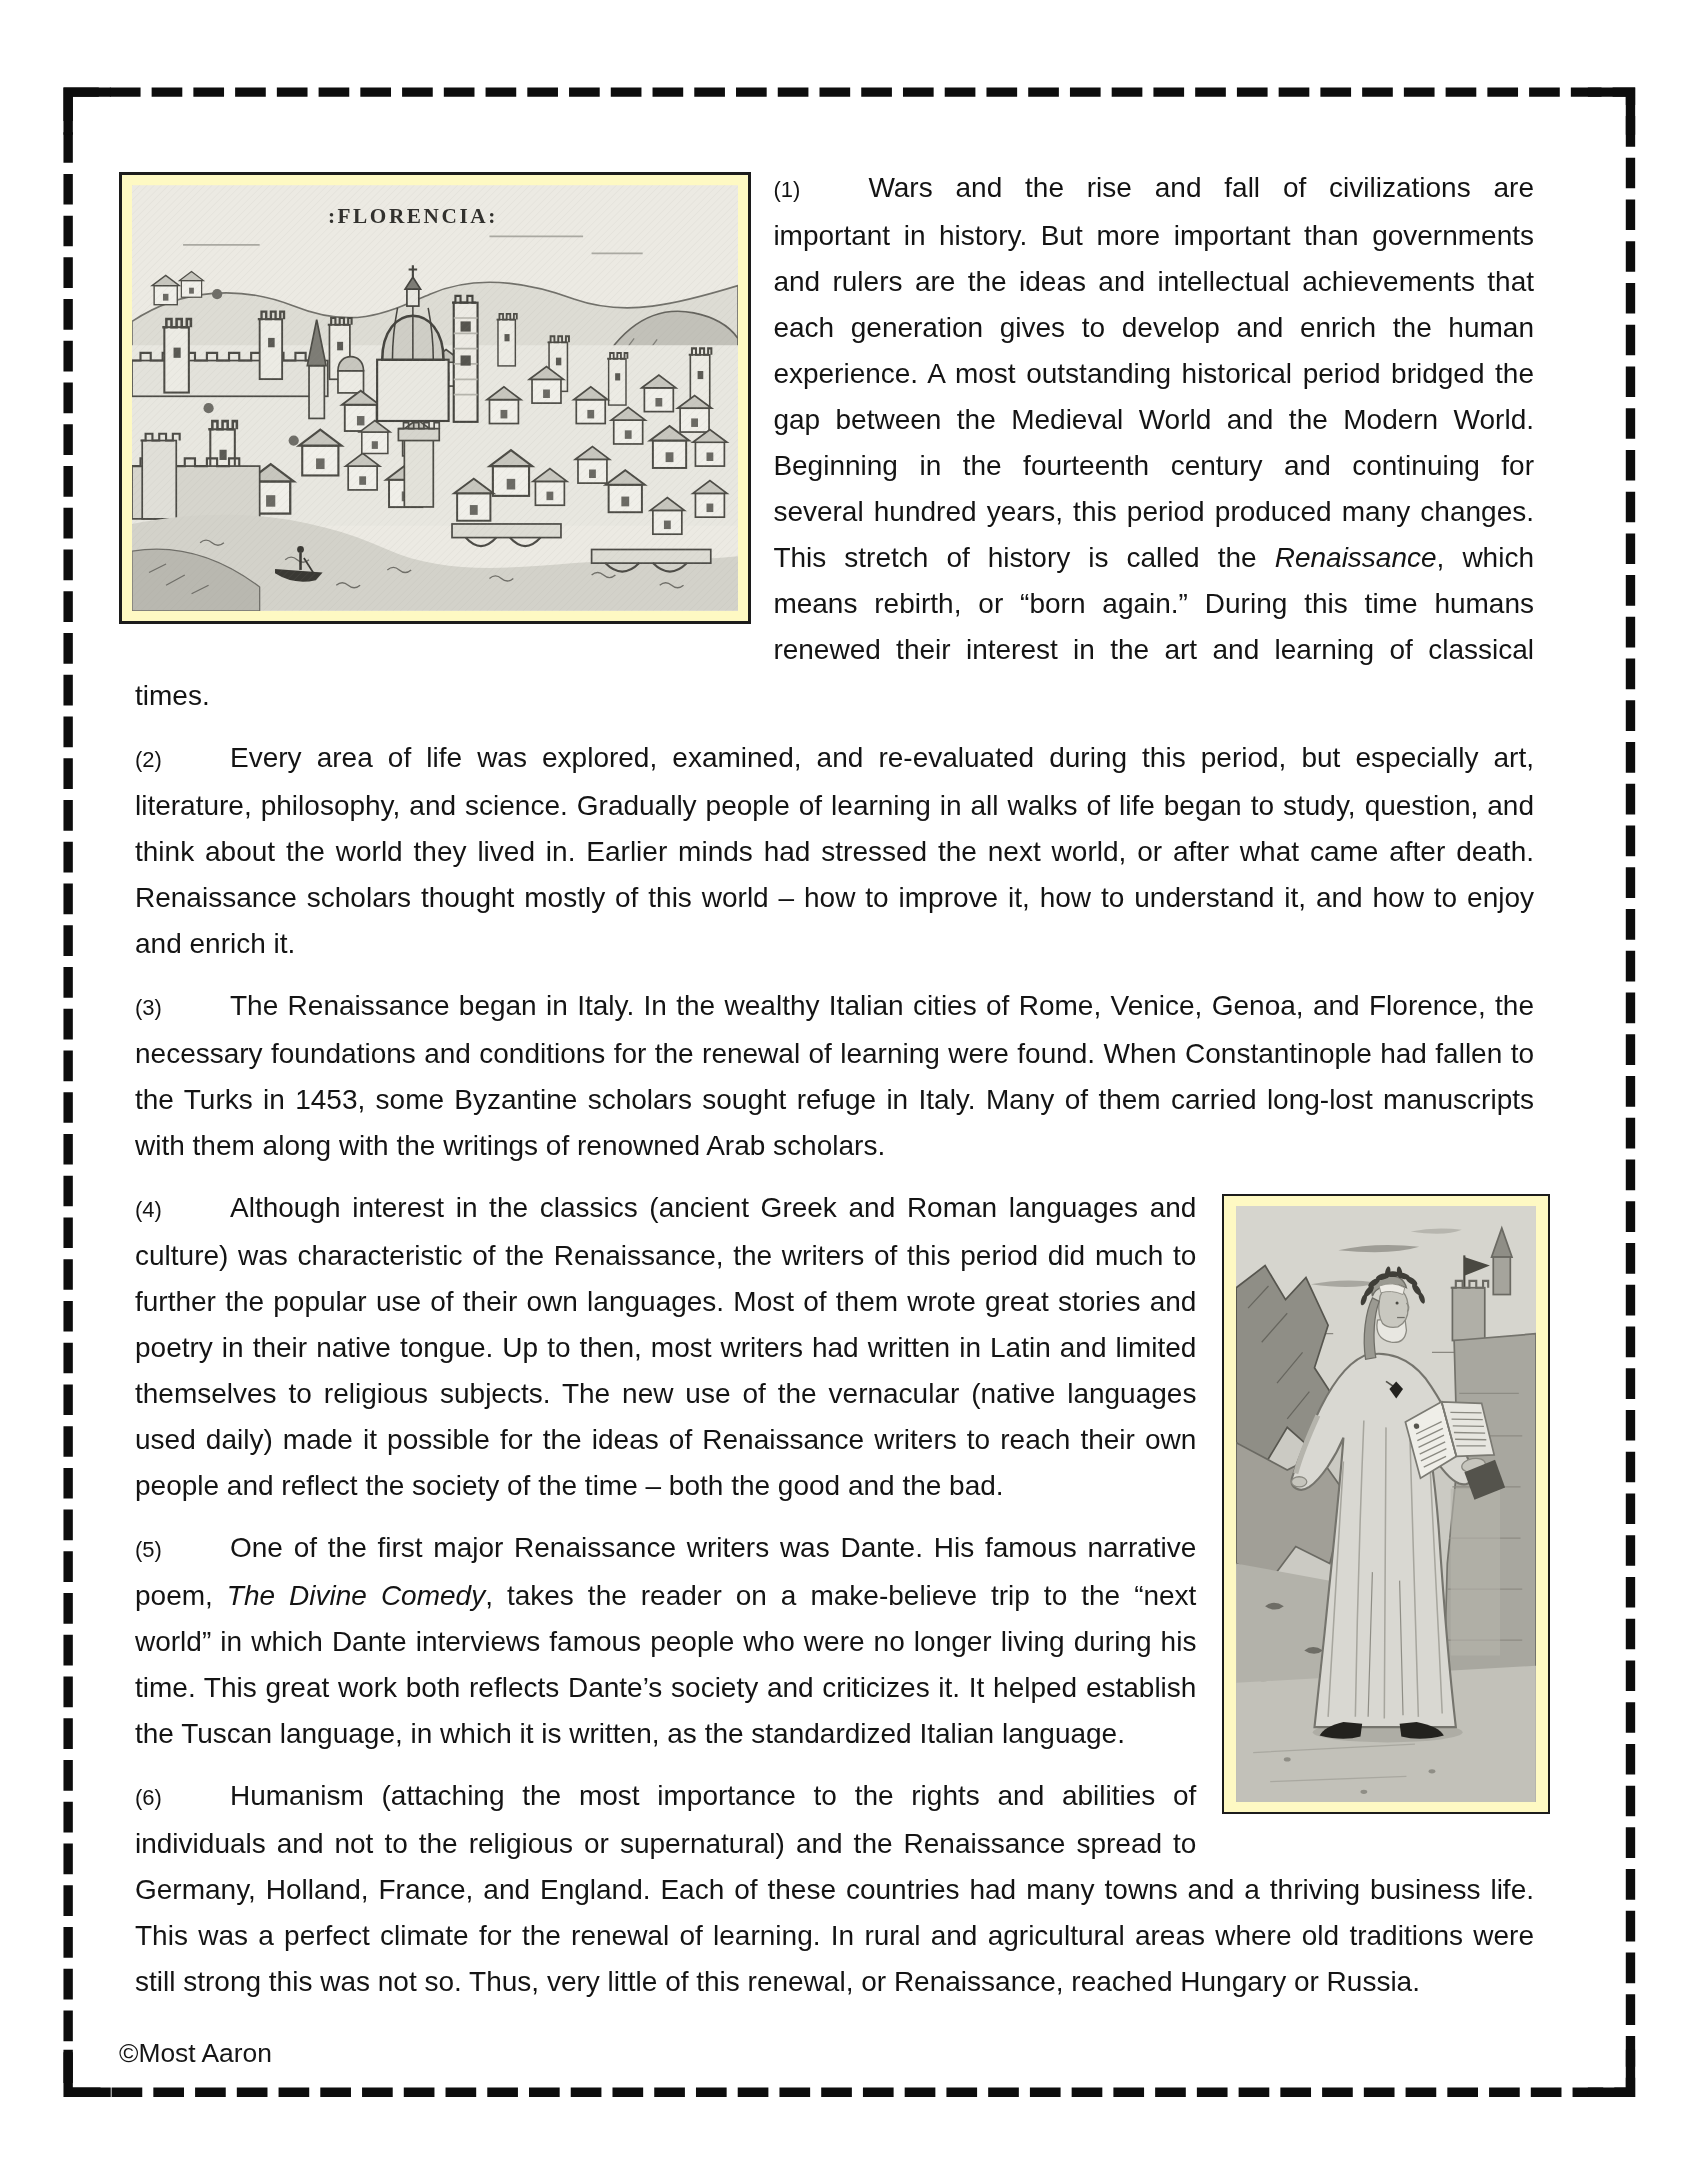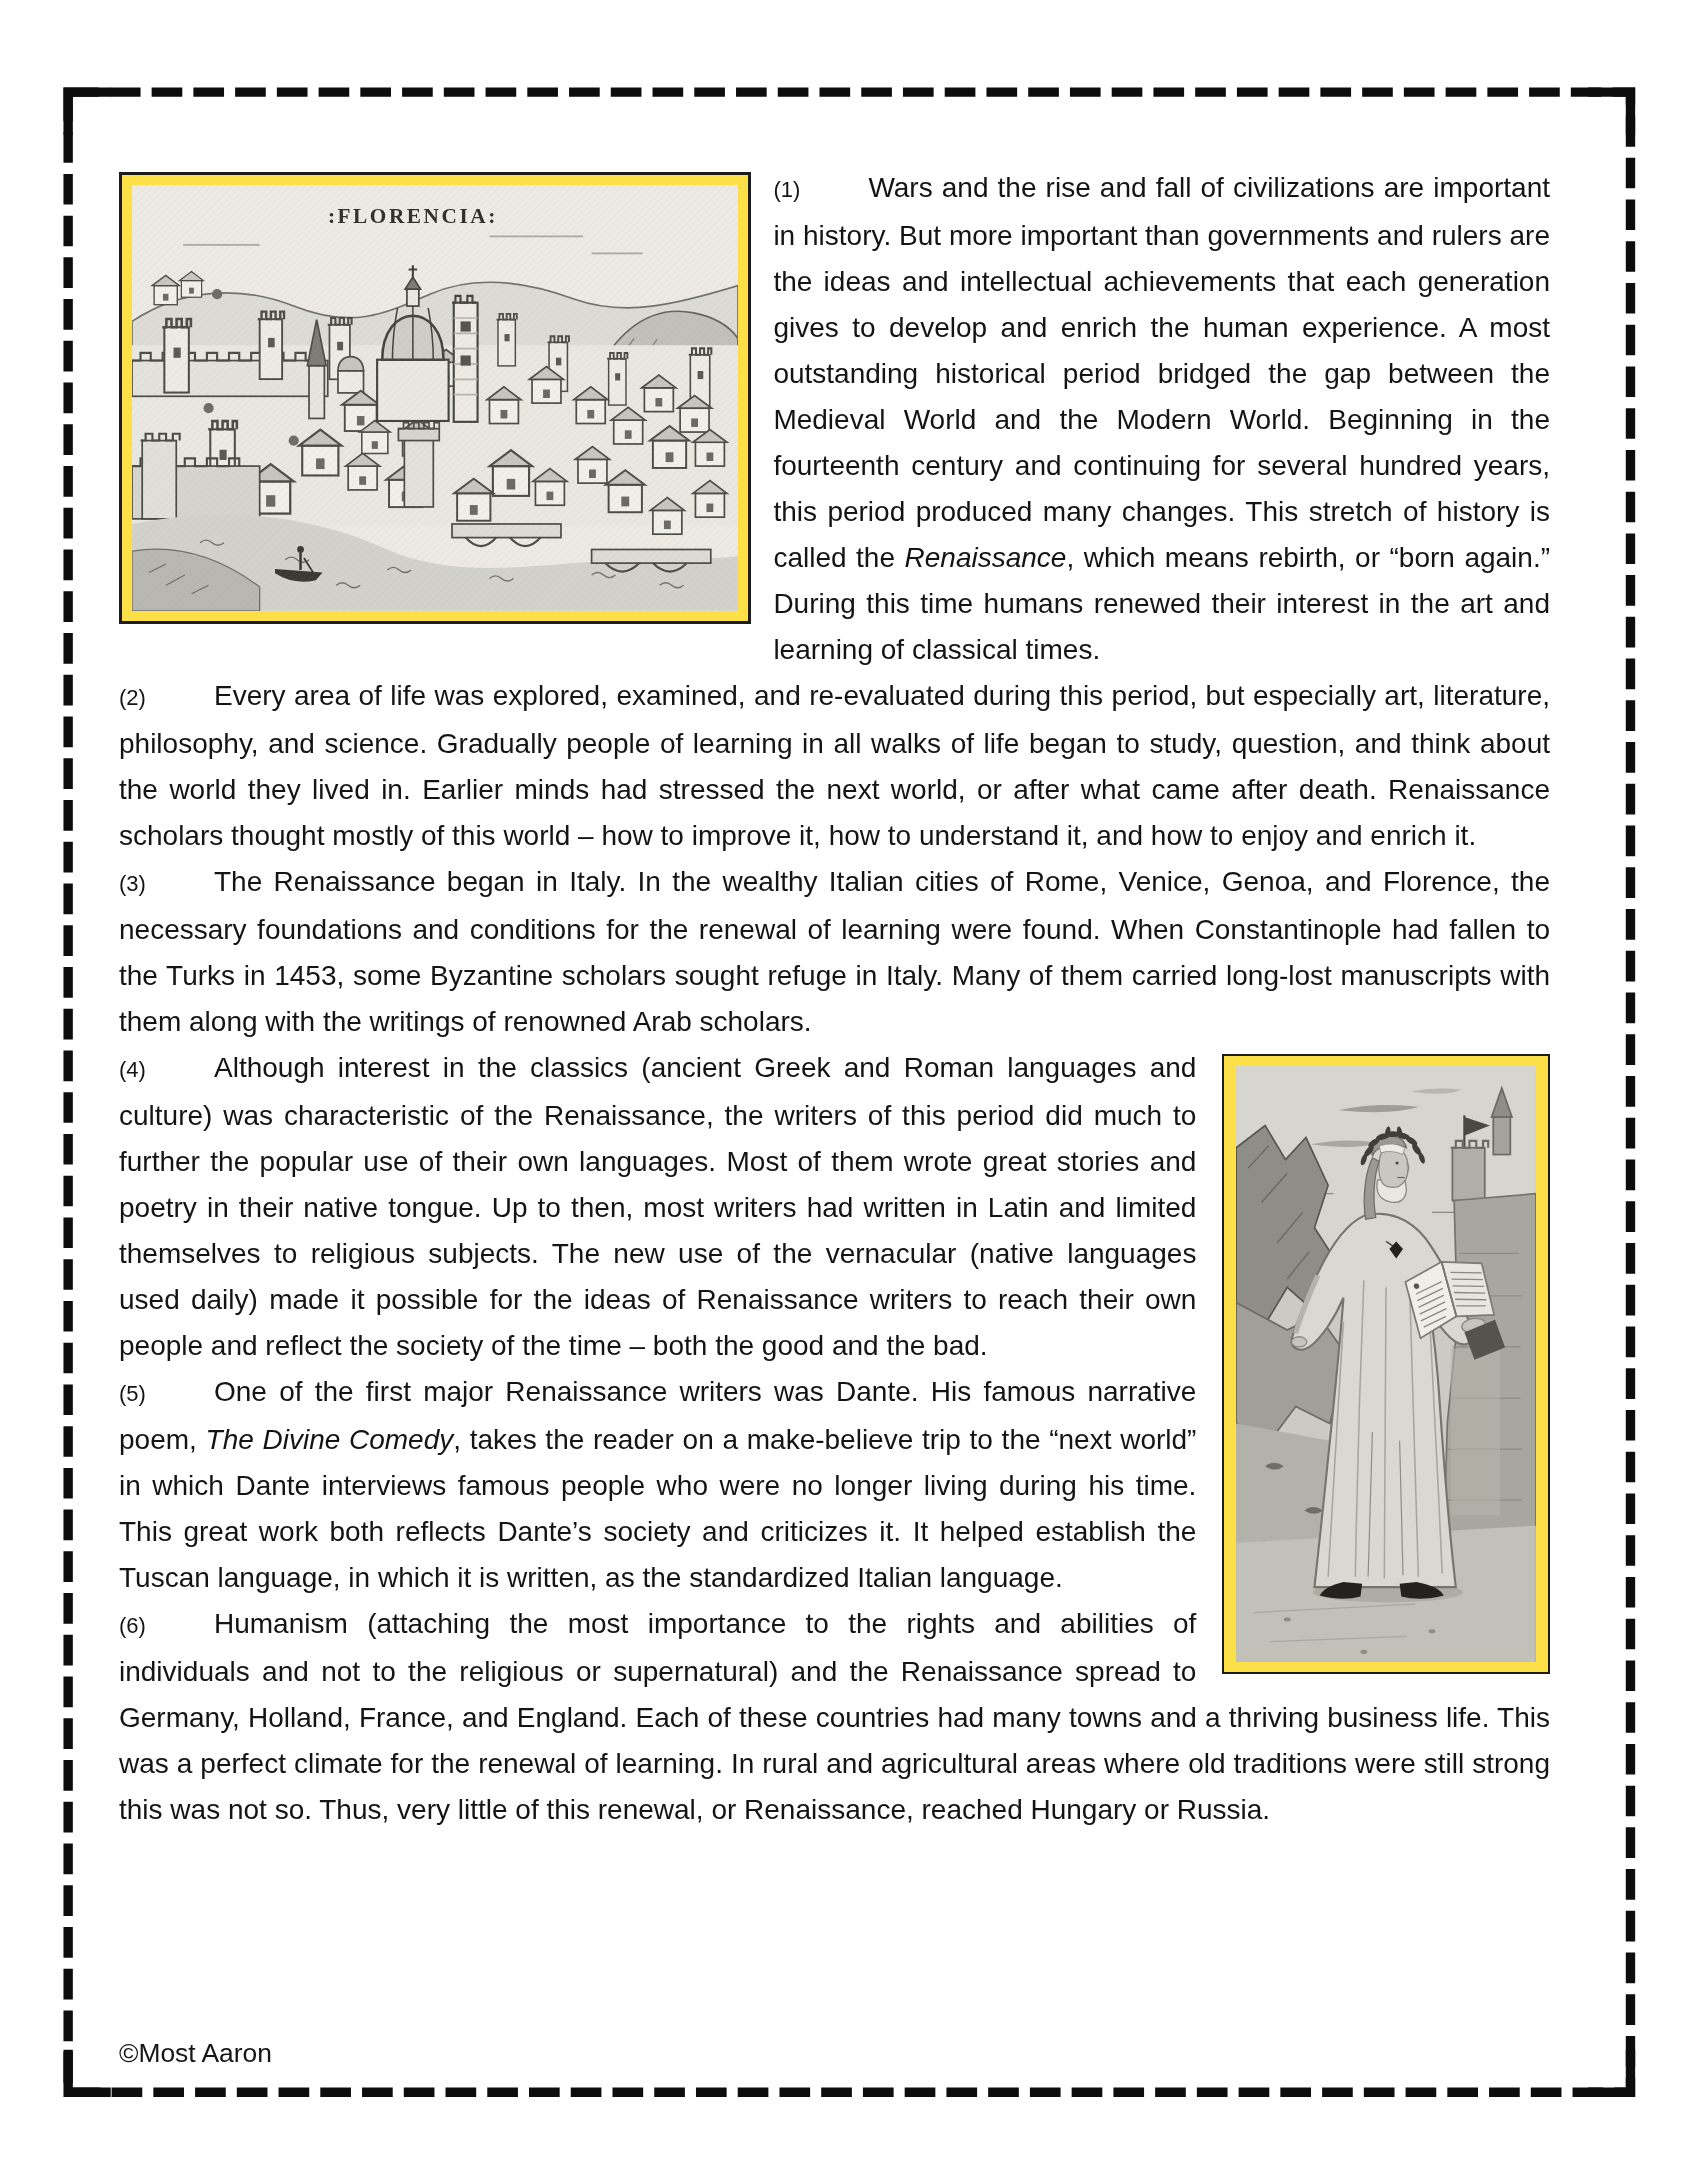--- a/index.html
+++ b/index.html
@@ -14,24 +14,24 @@
   .title{
     font-size:37px;font-weight:700;letter-spacing:0.4px;
     border-bottom:3.4px solid #151515;padding:0 2.6px 3.4px 0;line-height:1.1;
   }
   .name-block{font-size:31.5px;display:flex;align-items:flex-end;}
   .name-line{display:inline-block;width:281px;border-bottom:2.6px solid #151515;height:36px;margin-left:12px;}
   .article{
     margin-top:44px;font-size:28px;line-height:46px;text-align:justify;
     color:#141414;
   }
-  .article p{margin:0;padding:0;}
+  .article p{margin:16px;padding:0;}
   .pnum{font-size:22px;display:inline-block;width:95px;vertical-align:baseline;}
   em{font-style:italic;}
-  figure{margin:0;background:#fde047;}
+  figure{margin:0;background:#fef9c3;}
   figure.florence{
     float:left;width:606px;padding:10.2px;border:3.4px solid #1c1c1c;
     margin:6.8px 22px 12px 0;
   }
   figure.dante{
     float:right;width:300px;padding:10.2px 12px;border:2.6px solid #1c1c1c;
     margin:8.5px 0 10.2px 25.6px;
   }
   figure svg{display:block;}
   .footer{position:absolute;left:119px;top:2038px;font-size:26.4px;color:#161616;}

